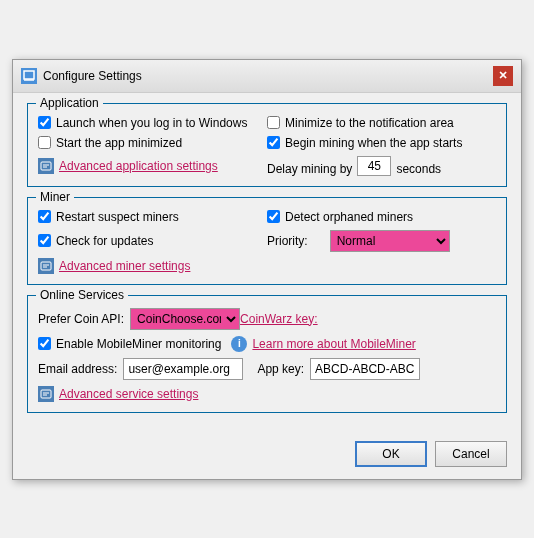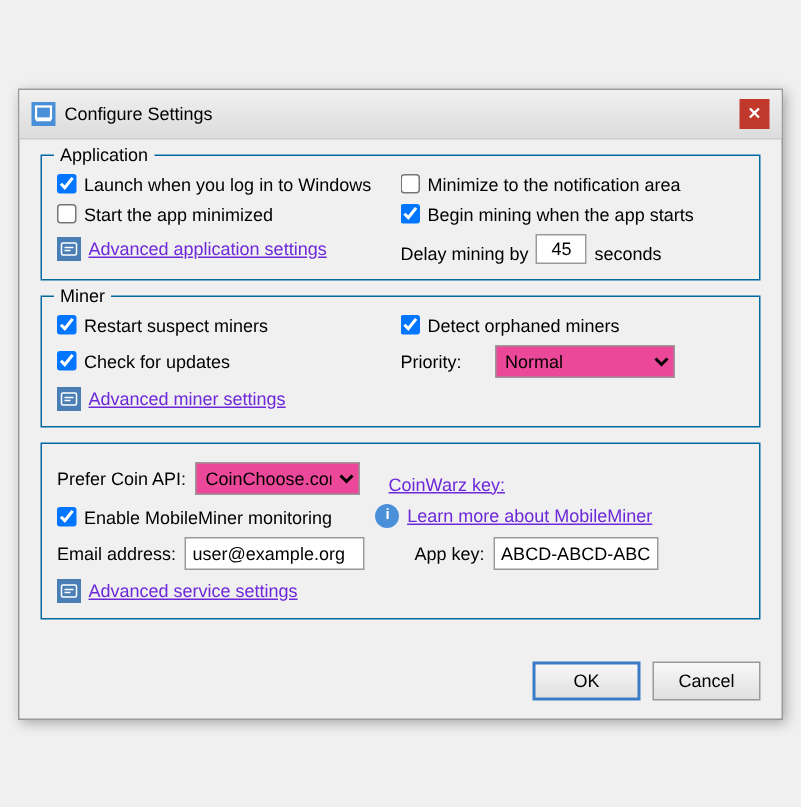--- a/index.html
+++ b/index.html
@@ -98,21 +98,21 @@
       gap: 5px;
       cursor: pointer;
       font-size: 12px;
     }
     .checkbox-label input[type="checkbox"] {
       width: 13px;
       height: 13px;
       cursor: pointer;
     }
     .link {
-      color: #6d28d9;
+      color: #be185d;
       text-decoration: underline;
       cursor: pointer;
       font-size: 12px;
       display: flex;
       align-items: center;
       gap: 5px;
     }
     .link-icon {
       width: 16px;
       height: 16px;
@@ -186,22 +186,22 @@
       background: linear-gradient(to bottom, #f8f8f8, #e0e0e0);
       font-size: 12px;
       cursor: pointer;
       padding: 0 14px;
     }
     .btn-ok {
       border: 2px solid #3a7bc8;
     }
     .section-online .form-row {
       display: flex;
-      align-items: flex-end;
-      gap: 19px;
+      align-items: center;
+      gap: 0;
       margin-bottom: 6px;
     }
     .section-online .form-row:last-child { margin-bottom: 0; }
     .label-text {
       font-size: 12px;
       white-space: nowrap;
     }
   </style>
 </head>
 <body>
@@ -322,20 +322,21 @@
                   <line x1="3" y1="7" x2="7" y2="7" stroke="white" stroke-width="1"></line>
                 </svg>
             </span>
             <span>Advanced miner settings</span>
           </a>
         </div>
       </div>
     </div>
 
     <div class="section section-online">
+      <span class="section-title">Online Services</span>
       <div class="section-content">
 
         <div class="form-row">
           <div style="display:flex;align-items:center;gap:6px;">
             <span class="label-text">Prefer Coin API:</span>
             <select style="width:110px;">
               <option selected="">CoinChoose.com</option>
               <option>CoinWarz</option>
               <option>Abe</option>
             </select>

